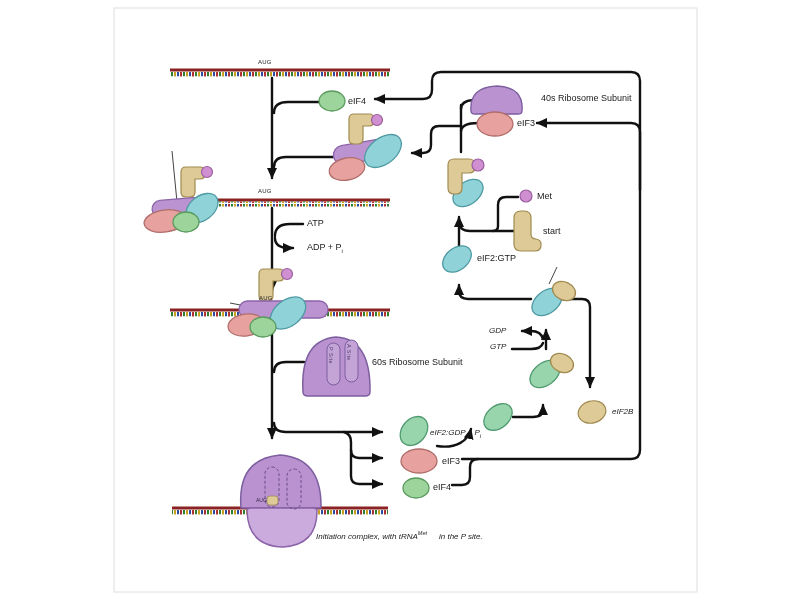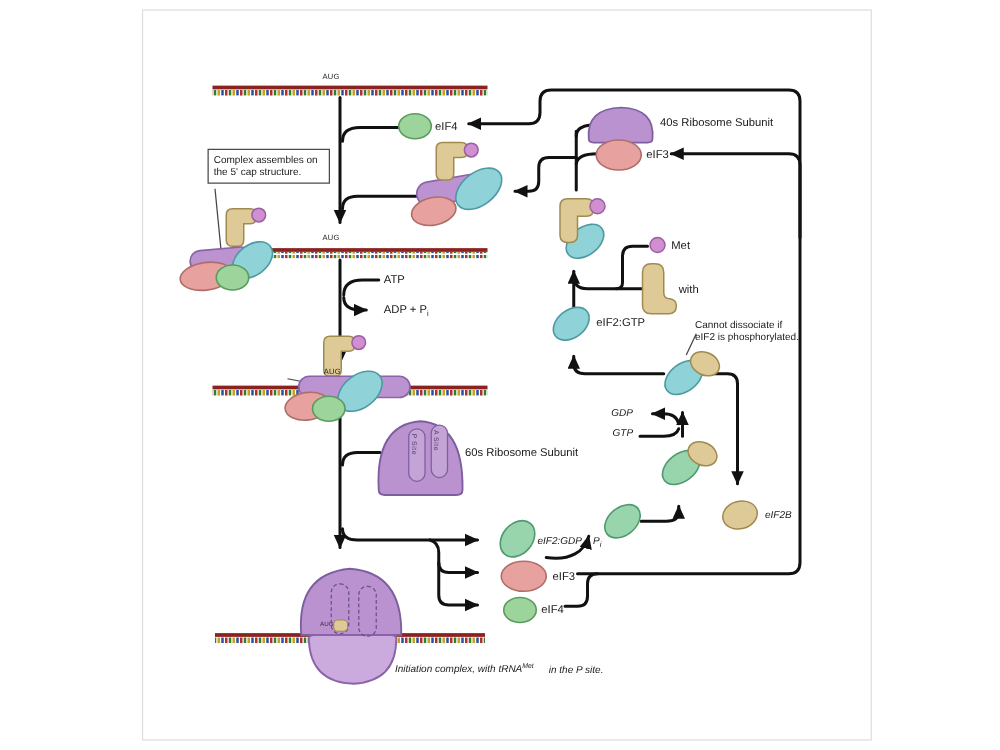--- a/index.html
+++ b/index.html
@@ -171,53 +171,45 @@
     <rect x="267" y="496" width="11" height="9" rx="3" fill="#ddca96" stroke="#a08a50" stroke-width="0.8"></rect>
   </g>
 </svg>
 
 <div class="lbl aug" style="left:258px;top:59px">AUG</div>
 <div class="lbl aug" style="left:258px;top:188px">AUG</div>
 <div class="lbl aug" style="left:259px;top:295px">AUG</div>
 <div class="lbl aug4" style="left:256px;top:498px">AUG</div>
 
 <div class="lbl" style="left:348px;top:97px">eIF4</div>
-<div class="lbl" style="left:528px;top:94px">40s Ribosome Subunit</div>
+<div class="lbl" style="left:541px;top:94px">40s Ribosome Subunit</div>
 <div class="lbl" style="left:517px;top:119px">eIF3</div>
 <div class="lbl" style="left:537px;top:192px">Met</div>
-<div class="lbl" style="left:543px;top:227px">with</div>
+<div class="lbl" style="left:543px;top:227px">start</div>
 <div class="lbl" style="left:477px;top:254px">eIF2:GTP</div>
 
-<div class="note" style="left:556px;top:255px;width:112px">
-  <span>Cannot dissociate if</span><br>
-  <span>eIF2 is phosphorylated.</span>
-</div>
 
 <div class="lbl small" style="left:489px;top:327px">GDP</div>
 <div class="lbl small" style="left:490px;top:343px">GTP</div>
 <div class="lbl small" style="left:612px;top:408px">eIF2B</div>
 
 <div class="lbl small" style="left:430px;top:429px">
   <span>eIF2:GDP + P</span><span class="sub">i</span>
 </div>
 <div class="lbl" style="left:442px;top:457px">eIF3</div>
 <div class="lbl" style="left:433px;top:483px">eIF4</div>
 
 <div class="lbl" style="left:372px;top:358px">60s Ribosome Subunit</div>
 <div class="site" style="left:327px;top:347px">P Site</div>
 <div class="site" style="left:345px;top:344px">A Site</div>
 
 <div class="lbl" style="left:307px;top:219px">ATP</div>
 <div class="lbl" style="left:307px;top:243px">
   <span>ADP + P</span><span class="sub">i</span>
 </div>
 
-<div class="note boxed" style="left:166px;top:119px;width:88px">
-  <span>Complex assembles on</span><br>
-  <span>the 5' cap structure.</span>
-</div>
 
 
 <div class="lbl small" style="left:316px;top:531px">
   <span>Initiation complex, with tRNA</span><span class="sup">Met</span><span class="post">in the P site.</span>
 </div>
 
 </div>
 
 </body></html>

